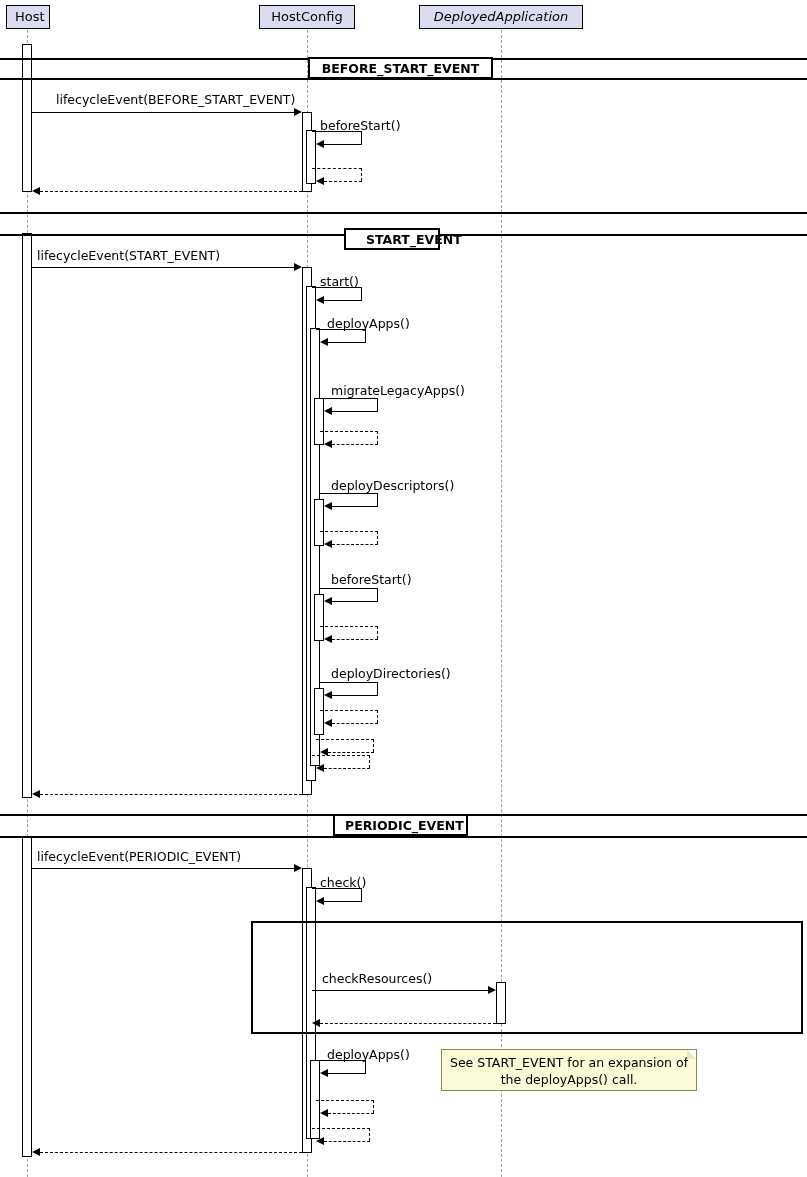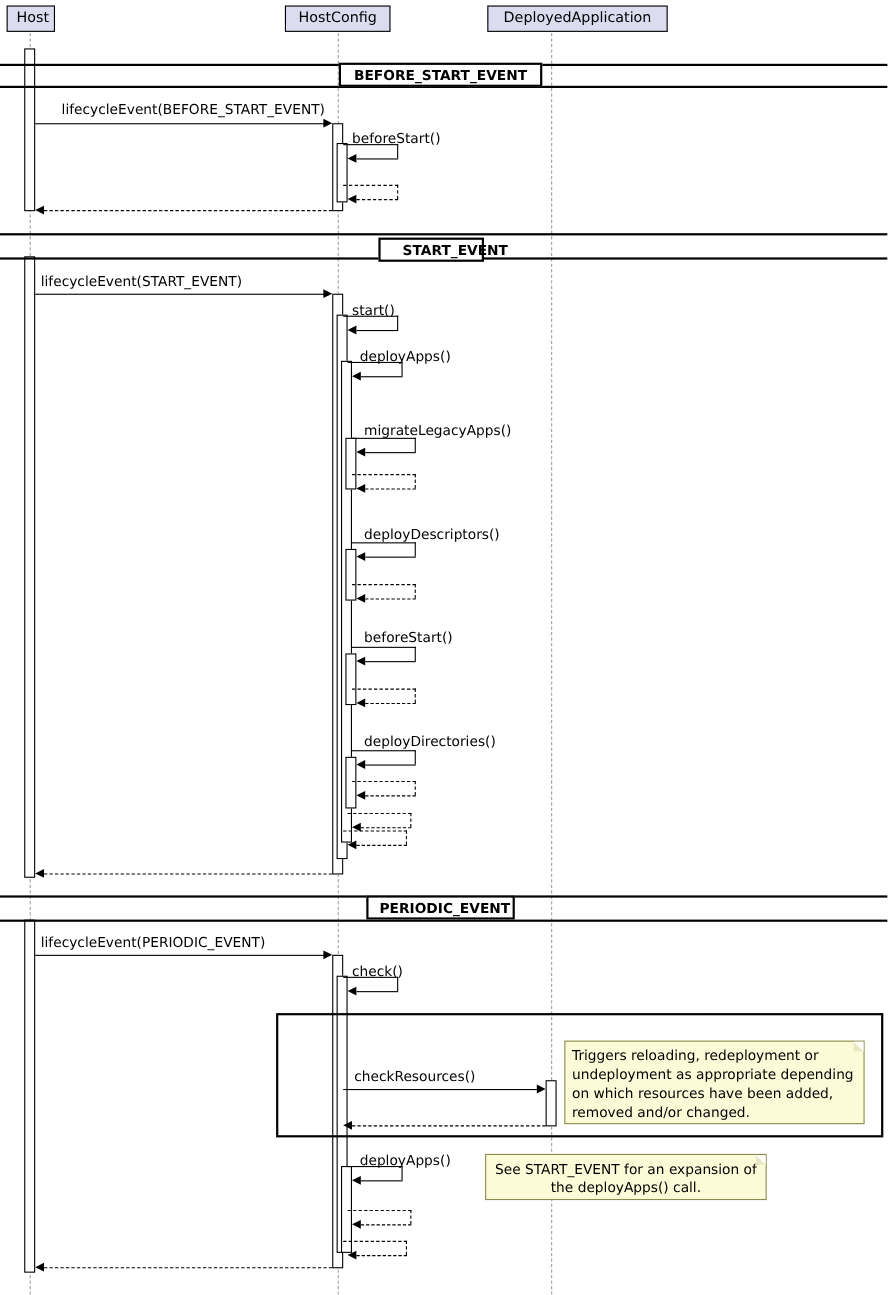--- a/index.html
+++ b/index.html
@@ -140,21 +140,21 @@
 <body>
 
 <div id="diagram">
 
   <div class="lifeline" style="left:27px; top:30px; height:1147px;"></div>
   <div class="lifeline" style="left:307px; top:30px; height:1147px;"></div>
   <div class="lifeline" style="left:501px; top:30px; height:1147px;"></div>
 
   <div class="lifeline-head" style="left:6px; top:5px; width:44px;">Host</div>
   <div class="lifeline-head" style="left:259px; top:5px; width:96px;">HostConfig</div>
-  <div class="lifeline-head" style="left:443px; top:5px; width:164px;">DeployedApplication</div>
+  <div class="lifeline-head" style="left:419px; top:5px; width:164px;font-style:italic;">DeployedApplication</div>
 
   <div class="activation" style="left:22px; top:44px; height:148px;"></div>
   <div class="activation" style="left:22px; top:233px; height:565px;"></div>
   <div class="activation" style="left:22px; top:836px; height:321px;"></div>
 
   <div class="divider-rule" style="top:58px;"></div>
   <div class="divider-rule" style="top:78px;"></div>
   <div class="divider-box" style="left:308px; top:57px; width:185px;">BEFORE_START_EVENT</div>
 
   <div class="msg-label" style="left:37px; top:92px;margin-left:19px;">lifecycleEvent(BEFORE_START_EVENT)</div>
@@ -173,21 +173,21 @@
   <div class="msg-line dashed" style="left:312px; top:168px; width:50px;"></div>
   <div class="msg-vert dashed" style="left:361px; top:168px; height:13px;"></div>
   <div class="msg-line dashed" style="left:324px; top:181px; width:38px;"></div>
   <div class="arrow-l" style="left:316px; top:177px;"></div>
 
   <div class="msg-line dashed" style="left:40px; top:191px; width:262px;"></div>
   <div class="arrow-l" style="left:32px; top:187px;"></div>
 
   <div class="divider-rule" style="top:212px;"></div>
   <div class="divider-rule" style="top:234px;"></div>
-  <div class="divider-box" style="left:344px; top:216px; width:96px;padding-left:20px;">START_EVENT</div>
+  <div class="divider-box" style="left:344px; top:228px; width:96px;padding-left:20px;">START_EVENT</div>
 
   <div class="msg-label" style="left:37px; top:248px;text-align:center;">lifecycleEvent(START_EVENT)</div>
   <div class="msg-line" style="left:32px; top:267px; width:263px;"></div>
   <div class="arrow-r" style="left:294px; top:263px;"></div>
 
   <div class="activation" style="left:302px; top:267px; height:528px;"></div>
   <div class="activation" style="left:306px; top:286px; height:495px;"></div>
   <div class="activation" style="left:310px; top:328px; height:438px;"></div>
 
   <div class="msg-label" style="left:320px; top:274px;">start()</div>
@@ -279,21 +279,20 @@
   <div class="frame" style="left:251px; top:921px; width:552px; height:113px;"></div>
   <div style="position:absolute; left:641px; top:923px; width:0; height:0; border-bottom:23px solid #ffffff; border-right:15px solid transparent;"></div>
 
   <div class="msg-label" style="left:322px; top:971px;">checkResources()</div>
   <div class="msg-line" style="left:312px; top:990px; width:176px;"></div>
   <div class="arrow-r" style="left:488px; top:986px;"></div>
   <div class="activation" style="left:496px; top:982px; height:42px;"></div>
   <div class="msg-line dashed" style="left:320px; top:1023px; width:176px;"></div>
   <div class="arrow-l" style="left:312px; top:1019px;"></div>
 
-  <div class="note" style="left:513px; top:946px; width:273px; height:76px;">Triggers reloading, redeployment or undeployment as appropriate depending on which resources have been added, removed and/or changed.<span class="note-fold"></span></div>
 
   <div class="activation" style="left:310px; top:1060px; height:79px;"></div>
   <div class="msg-label" style="left:327px; top:1047px;">deployApps()</div>
   <div class="msg-line" style="left:316px; top:1060px; width:50px;"></div>
   <div class="msg-vert" style="left:365px; top:1060px; height:13px;"></div>
   <div class="msg-line" style="left:328px; top:1073px; width:38px;"></div>
   <div class="arrow-l" style="left:320px; top:1069px;"></div>
 
   <div class="note" style="left:441px; top:1049px; width:256px; height:42px;text-align:center;">See START_EVENT for an expansion of the deployApps() call.<span class="note-fold"></span></div>
 

